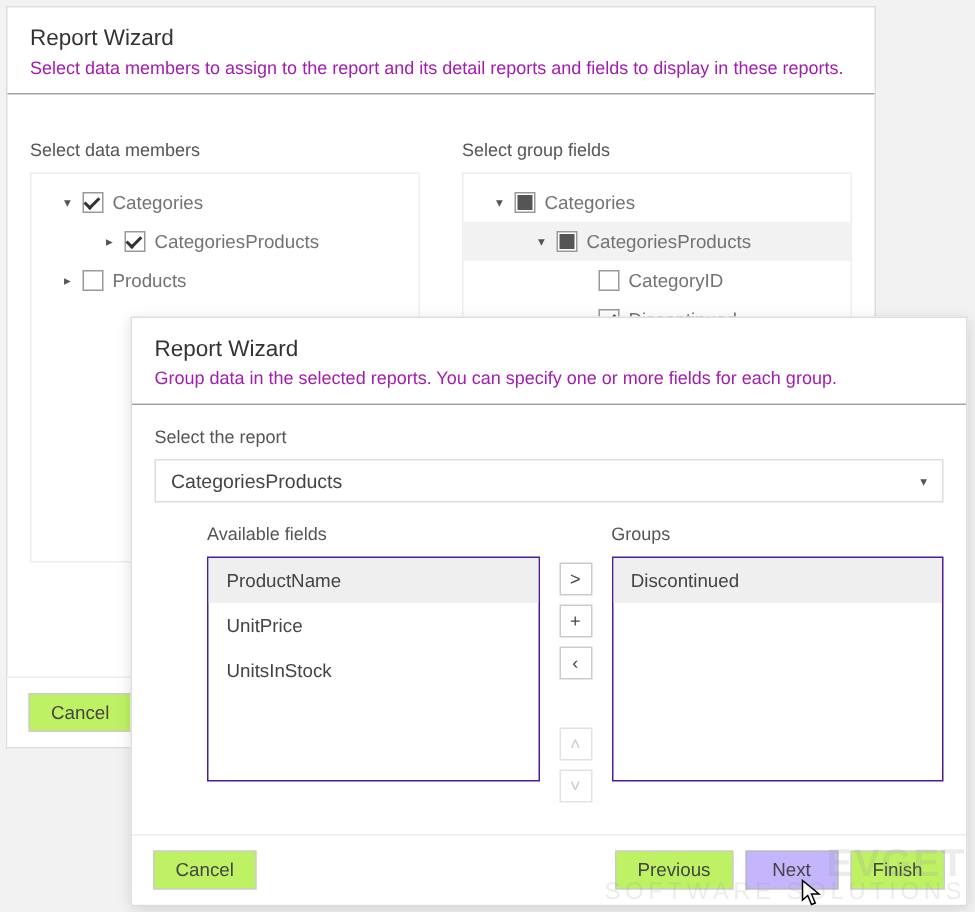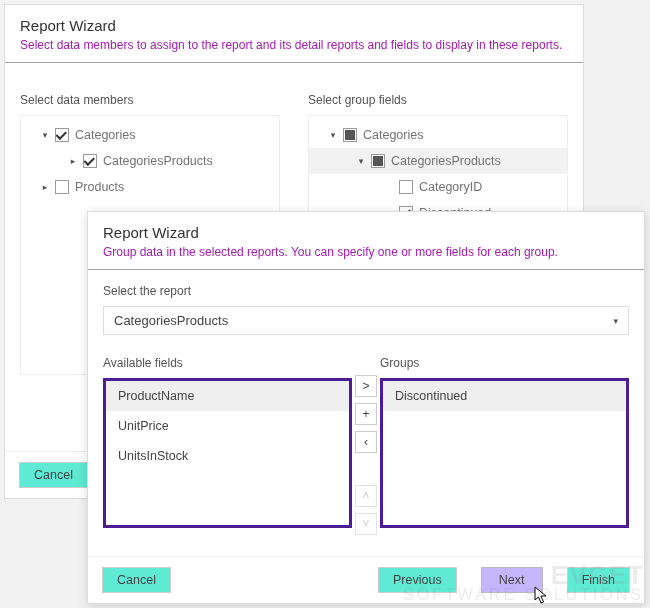--- a/index.html
+++ b/index.html
@@ -100,47 +100,49 @@
     padding:10px 14px;
     display:flex;
     justify-content:space-between;
     align-items:center;
     background:#fff;
   }
   .btn {
     min-width:62px;
     padding: 5px 14px;
     border: 1px solid #ccc;
-    background:#5eead4;
+    background:#bef264;
     font-size:12.5px;
     color:#444;
     cursor:pointer;
   }
   .btn.primary { background:#c4b5fd; border-color:#bbb; }
-  .right-btns { display:flex; gap:24px;justify-content:space-between; }
+  .right-btns { display:flex; gap:8px;justify-content:space-between; }
   
   .sel-wrap {
     border:1px solid #ddd;
     padding: 6px 10px;
     display:flex;
     justify-content:space-between;
     align-items:center;
     font-size:13px;
     color:#444;
     margin-bottom:14px;
     cursor:pointer;
   }
   .sel-wrap .caret { font-size:9px; color:#555;}
   .lists {
     display:flex;
-    align-items: center;
+    gap:10px;
+    align-items: flex-start;
+    margin-left: 35px;
   }
   .listcol { flex:1; display:flex; flex-direction:column; }
   .listbox {
-    border:3px solid #4c1d95;
+    border:1px solid #4c1d95;
     height: 150px;
     overflow:hidden;
   }
   .li {
     padding: 8px 12px;
     font-size:12.5px;
     color:#444;
     cursor:default;
   }
   .li.sel { background:#efefef; }

